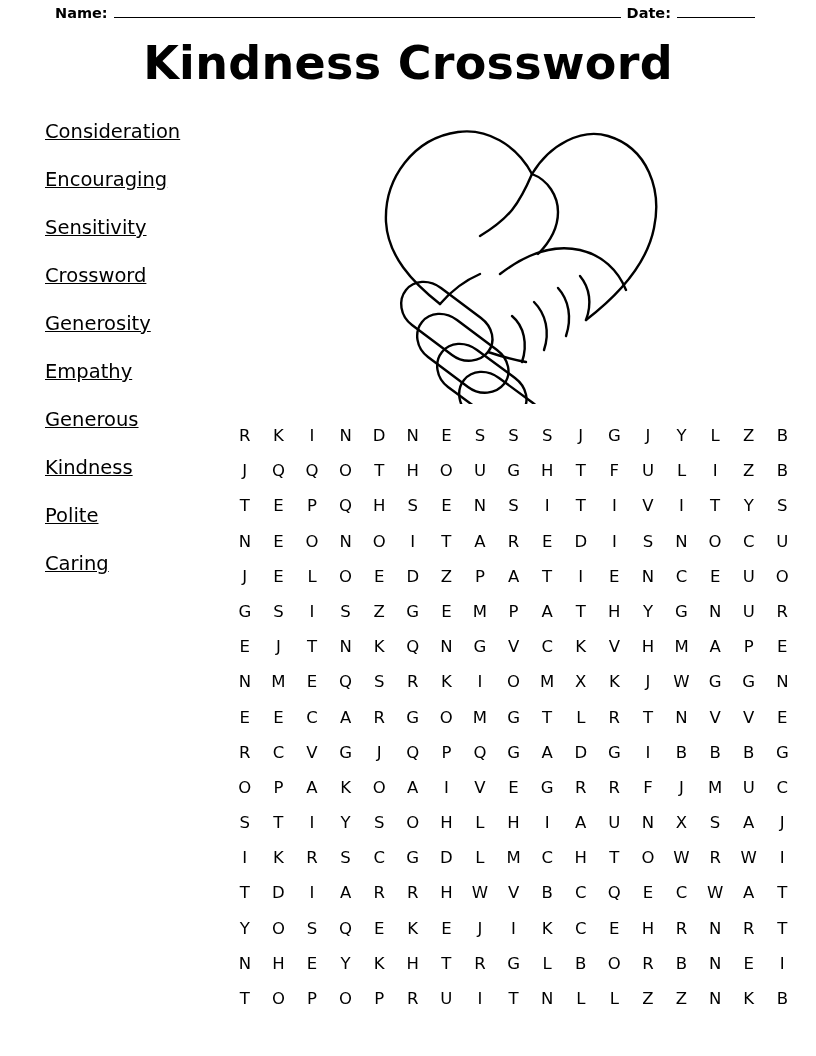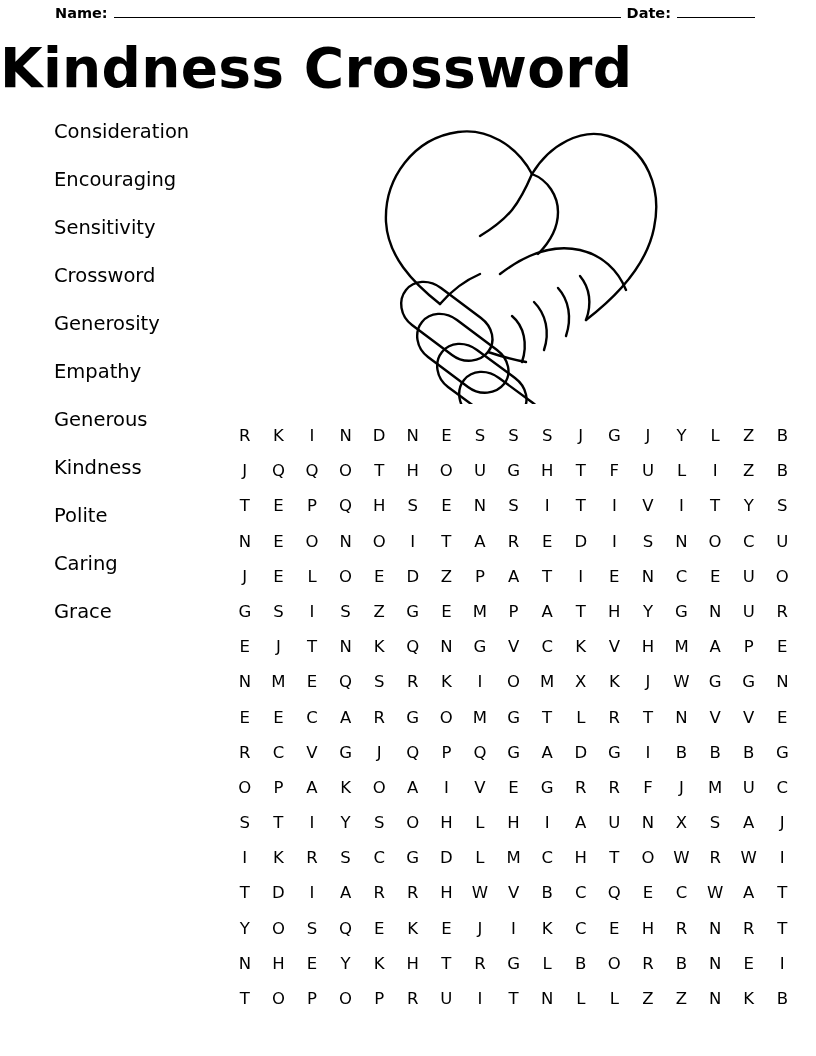--- a/index.html
+++ b/index.html
@@ -51,31 +51,33 @@
   }
   .hdr-line.name { flex: 1 1 auto; }
   .hdr-line.date { width: 78px; flex: 0 0 78px; }
 
   
   .title {
     position: absolute;
     top: 36px;
     left: 0;
     width: 816px;
-    font-size: 55px;
+    text-align: center;
+    font-size: 46px;
     font-weight: bold;
     letter-spacing: 0.3px;
   }
 
   
   .wordlist {
     position: absolute;
     top: 108px;
-    left: 54px;
+    left: 45px;
     width: 200px;
+    text-decoration: underline;
   }
   .word {
     font-size: 19.5px;
     line-height: 48px;
     white-space: nowrap;
   }
 
   
   .illo {
     position: absolute;
@@ -122,21 +124,20 @@
       <div class="word">Consideration</div>
       <div class="word">Encouraging</div>
       <div class="word">Sensitivity</div>
       <div class="word">Crossword</div>
       <div class="word">Generosity</div>
       <div class="word">Empathy</div>
       <div class="word">Generous</div>
       <div class="word">Kindness</div>
       <div class="word">Polite</div>
       <div class="word">Caring</div>
-      <div class="word">Grace</div>
     </div>
 
   <div class="illo">
     <svg viewBox="0 0 330 300" width="330" height="300" fill="none" stroke="#000" stroke-width="2.4" stroke-linecap="round" stroke-linejoin="round">
 
       <path d="M192 70 C176 40 146 24 118 28 C74 34 44 74 46 118 C48 152 72 178 100 200"></path>
 
       <path d="M192 70 C210 40 242 24 268 32 C308 44 322 86 314 124 C306 164 272 196 246 216"></path>
 
       <path d="M100 200 C112 186 126 176 140 170"></path>

